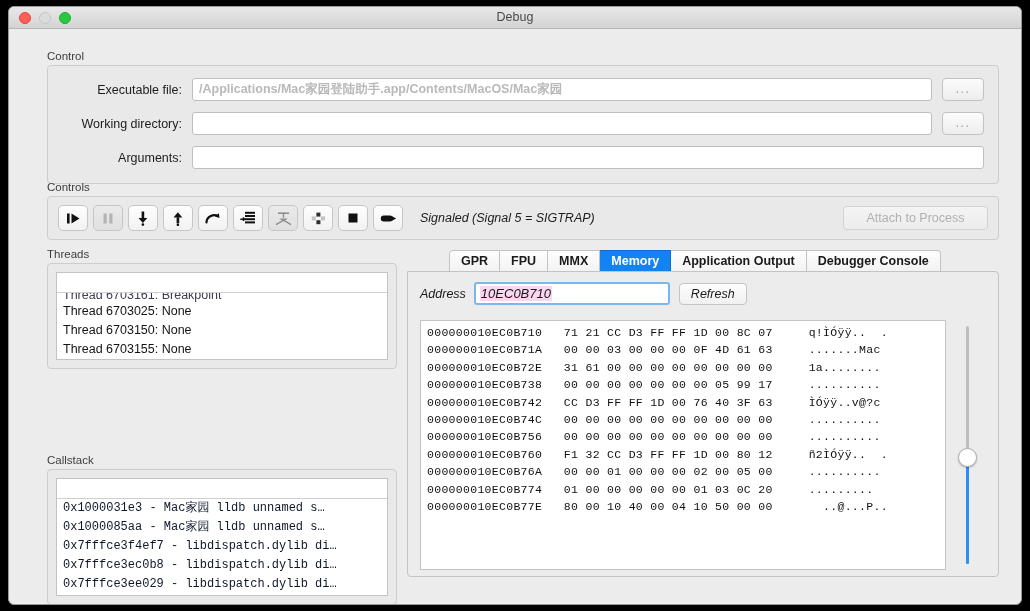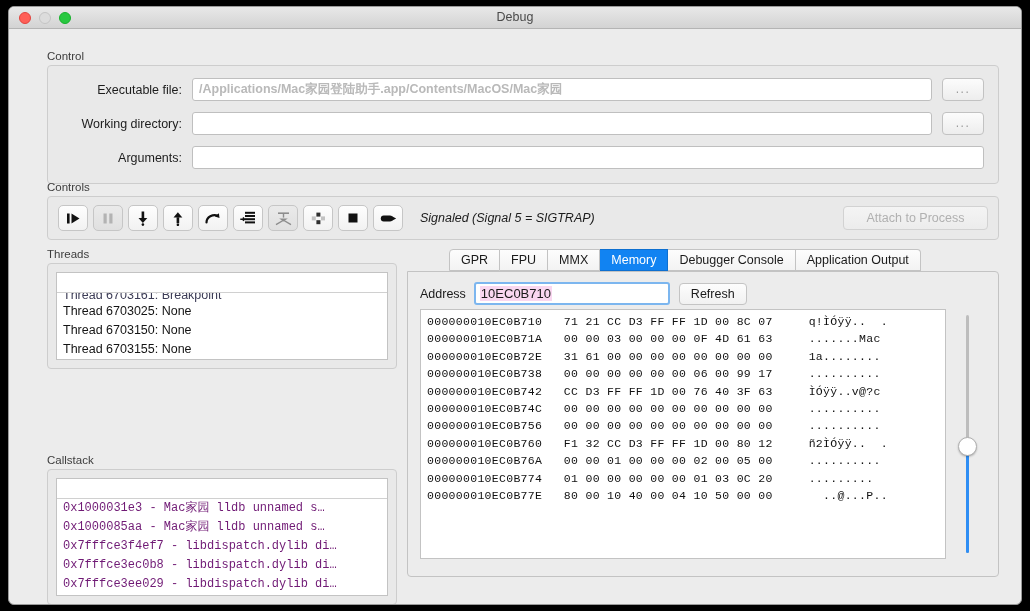--- a/index.html
+++ b/index.html
@@ -94,43 +94,43 @@
   .listbox.tall { height:118px; }
   .list-header { height:20px; border-bottom:1px solid #d0d0d0; background:#fff; }
   .listrow {
     font-family:"Liberation Sans", sans-serif;
     font-size:12.5px; color:#141414;
     padding:0 6px; height:19px; line-height:19px; white-space:nowrap;
   }
   .listrow.clip { height:9px; line-height:5px; overflow:hidden; color:#3b3b55; }
   .mono-row {
     font-family:"Liberation Mono", monospace;
-    font-size:12px; color:#701a75;
+    font-size:12px; color:#0f172a;
     padding:0 6px; height:19px; line-height:19px; white-space:nowrap;
     overflow:hidden;
   }
   
   .right-pane { position:absolute; left:398px; top:241px; width:592px; height:330px; }
-  .tabbar { display:flex; align-items:center; height:24px; margin-left:42px; }
+  .tabbar { display:flex; align-items:flex-end; height:24px; margin-left:42px;font-weight:bold; }
   .tab {
     height:22px; line-height:20px; padding:0 11px;
     background:linear-gradient(to bottom,#fdfdfd,#f3f3f3);
     border:1px solid #c3c3c3; border-left:none;
     font-size:12.5px; color:#1a1a1a; white-space:nowrap;
     border-radius:0;
   }
   .tab:first-child { border-left:1px solid #c3c3c3; border-radius:4px 0 0 0; }
   .tab:last-child { border-radius:0 4px 0 0; }
   .tab.active { background:#1183f2; color:#fff; border-color:#0d6fd0; }
   .tabpanel {
     border:1px solid #c3c3c3; border-radius:0 4px 4px 4px;
     background:#ececec; height:306px; margin-top:-1px;
     padding:10px 10px 10px 12px; position:relative;
   }
-  .addrrow { display:flex; align-items:center; margin-bottom:4px; }
+  .addrrow { display:flex; align-items:center; margin-bottom:15px;font-style:italic; }
   .addrlabel { font-size:12.5px; margin-right:8px; }
   .addrinput {
     width:196px; height:23px; background:#fff;
     border:2px solid #7cb6ef; border-radius:3px;
     font-size:13px; line-height:19px; padding:0 4px;
     font-family:"Liberation Sans", sans-serif;
   }
   .addrinput span { background:#f9d7f0; padding:0 1px; }
   .refreshbtn {
     margin-left:9px; height:22px; padding:0 11px;
@@ -343,37 +343,37 @@
       </div>
     </div>
   </div>
 
   <div class="right-pane">
     <div class="tabbar">
       <div class="tab">GPR</div>
       <div class="tab">FPU</div>
       <div class="tab">MMX</div>
       <div class="tab active">Memory</div>
+      <div class="tab">Application Output</div>
       <div class="tab">Debugger Console</div>
-      <div class="tab">Application Output</div>
     </div>
 
     <div class="tabpanel">
       <div class="addrrow">
         <div class="addrlabel">Address</div>
         <div class="addrinput"><span>10EC0B710</span></div>
         <div class="refreshbtn">Refresh</div>
       </div>
 
       <div class="memwrap">
         <div class="hexview" id="hexview">
             <div class="hexline">000000010EC0B710   71 21 CC D3 FF FF 1D 00 8C 07     q!ÌÓÿÿ..  .</div>
             <div class="hexline">000000010EC0B71A   00 00 03 00 00 00 0F 4D 61 63     .......Mac</div>
             <div class="hexline">000000010EC0B72E   31 61 00 00 00 00 00 00 00 00     1a........</div>
-            <div class="hexline">000000010EC0B738   00 00 00 00 00 00 06 00 99 17     ..........</div>
+            <div class="hexline">000000010EC0B738   00 00 00 00 00 00 00 05 99 17     ..........</div>
             <div class="hexline">000000010EC0B742   CC D3 FF FF 1D 00 76 40 3F 63     ÌÓÿÿ..v@?c</div>
             <div class="hexline">000000010EC0B74C   00 00 00 00 00 00 00 00 00 00     ..........</div>
             <div class="hexline">000000010EC0B756   00 00 00 00 00 00 00 00 00 00     ..........</div>
             <div class="hexline">000000010EC0B760   F1 32 CC D3 FF FF 1D 00 80 12     ñ2ÌÓÿÿ..  .</div>
             <div class="hexline">000000010EC0B76A   00 00 01 00 00 00 02 00 05 00     ..........</div>
             <div class="hexline">000000010EC0B774   01 00 00 00 00 00 01 03 0C 20     .........</div>
             <div class="hexline">000000010EC0B77E   80 00 10 40 00 04 10 50 00 00       ..@...P..</div>
           </div>
         <div class="sliderzone">
           <div class="strack"></div>

